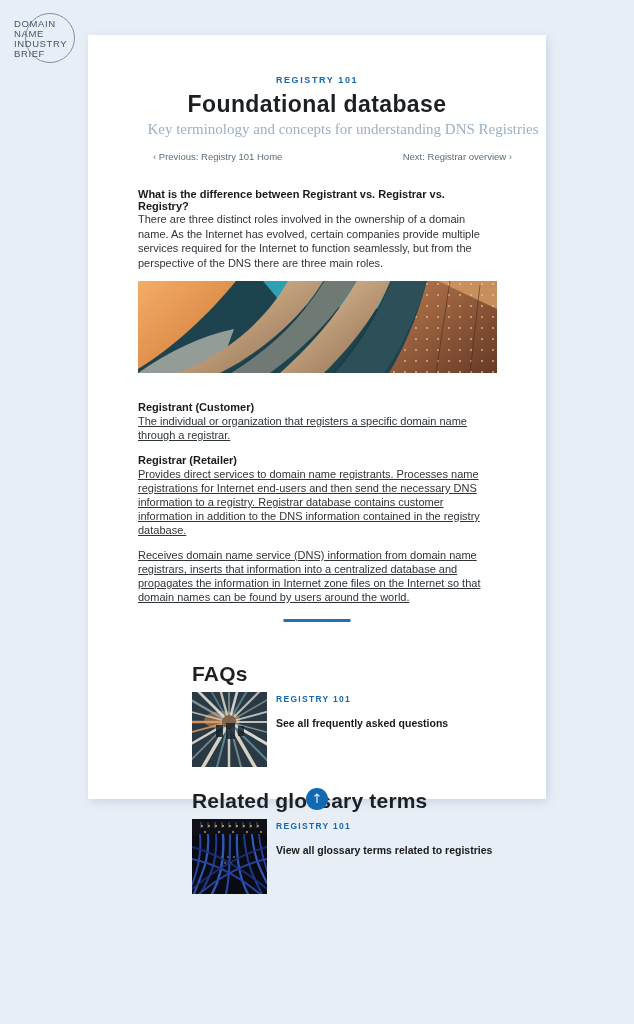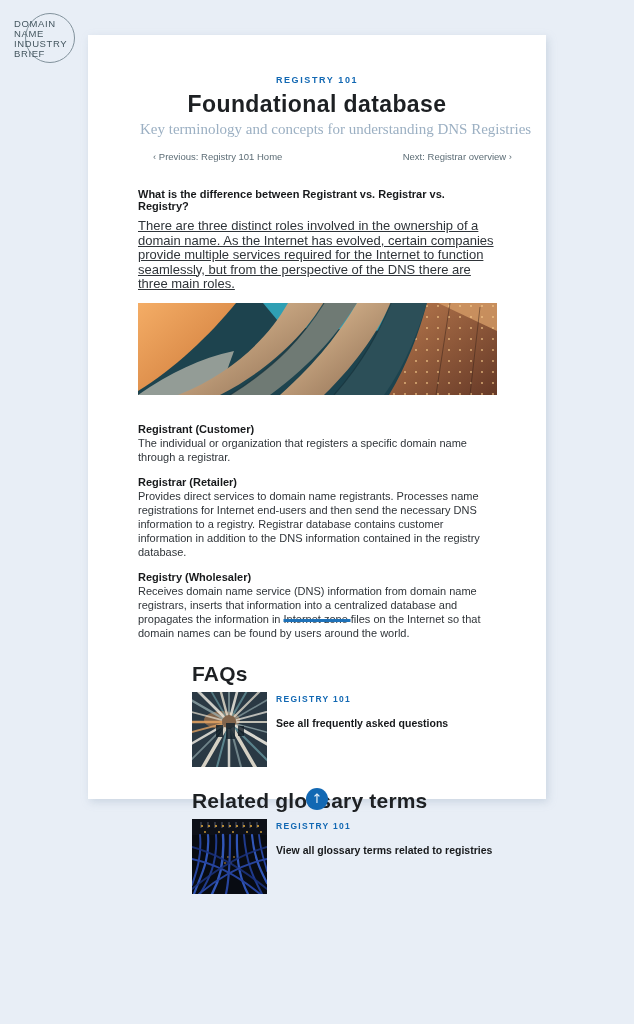--- a/index.html
+++ b/index.html
@@ -32,42 +32,42 @@
 
   .eyebrow {
     position:absolute; top:40px; left:0; right:0; text-align:center;
     color:#1268b3; font-size:9px; font-weight:bold; letter-spacing:1.6px;
   }
   .page-title {
     position:absolute; top:56px; left:0; right:0; text-align:center;
     font-size:23px; font-weight:800; color:#1d2023; letter-spacing:0.4px;
   }
   .page-subtitle {
-    position:absolute; top:86px; left:12px; right:0; text-align:left;
+    position:absolute; top:86px; left:12px; right:0; text-align:center;
     font-family:"Liberation Serif", serif;
     font-size:15px; color:#9cb0c3;padding-left:40px;
   }
 
   .pager {
     position:absolute; top:116px; left:65px; width:359px;
     display:flex; justify-content:space-between;
     font-size:9.5px; color:#5d6d76;
   }
   .pager a { cursor:pointer; }
 
   .article { position:absolute; top:153px; left:50px; width:359px; }
   .question { font-size:11px; font-weight:bold; color:#17191b; }
   .intro {
-    margin-top:7px; font-size:13px; line-height:14.5px; color:#2f3439;text-decoration:underline;
+    margin-top:0; font-size:11px; line-height:14.5px; color:#2f3439;
   }
   .hero { margin-top:11px; width:359px; height:92px; display:block; }
 
   .roles { margin-top:27px; }
   .role-term { font-size:11px; font-weight:bold; color:#17191b; line-height:14px; }
-  .role-def  { font-size:11px; line-height:14px; color:#2f3439; margin-bottom:11px; }
+  .role-def  { font-size:11px; line-height:14px; color:#2f3439; margin-bottom:11px;text-decoration:underline; }
 
   .divider {
     position:absolute; top:584px; left:50%; transform:translateX(-50%);
     width:67px; height:3px; background:#1f72b8;
   }
 
   .teaser { position:absolute; left:104px; width:310px; }
   .teaser-heading {
     font-size:21px; font-weight:800; color:#1d2023; letter-spacing:0.2px;
   }
@@ -153,21 +153,20 @@
       <path d="M342,4 L332,92" stroke="#3a241a" stroke-width="1" opacity="0.5"></path>
       <path d="M186,0 C166,32 140,62 92,92" stroke="#17323b" stroke-width="1.2" fill="none" opacity="0.7"></path>
       <path d="M253,0 C241,28 226,58 196,92" stroke="#17323b" stroke-width="1.2" fill="none" opacity="0.7"></path>
     </svg>
 
     <div class="roles">
       <div class="role-term">Registrant (Customer)</div>
       <div class="role-def">The individual or organization that registers a specific domain name through a registrar.</div>
       <div class="role-term">Registrar (Retailer)</div>
       <div class="role-def">Provides direct services to domain name registrants. Processes name registrations for Internet end-users and then send the necessary DNS information to a registry. Registrar database contains customer information in addition to the DNS information contained in the registry database.</div>
-      <div class="role-term">Registry (Wholesaler)</div>
       <div class="role-def">Receives domain name service (DNS) information from domain name registrars, inserts that information into a centralized database and propagates the information in Internet zone files on the Internet so that domain names can be found by users around the world.</div>
     </div>
   </div>
 
   <div class="divider"></div>
 
   <div class="teaser sec-faq">
     <div class="teaser-heading">FAQs</div>
     <div class="teaser-row">
 

